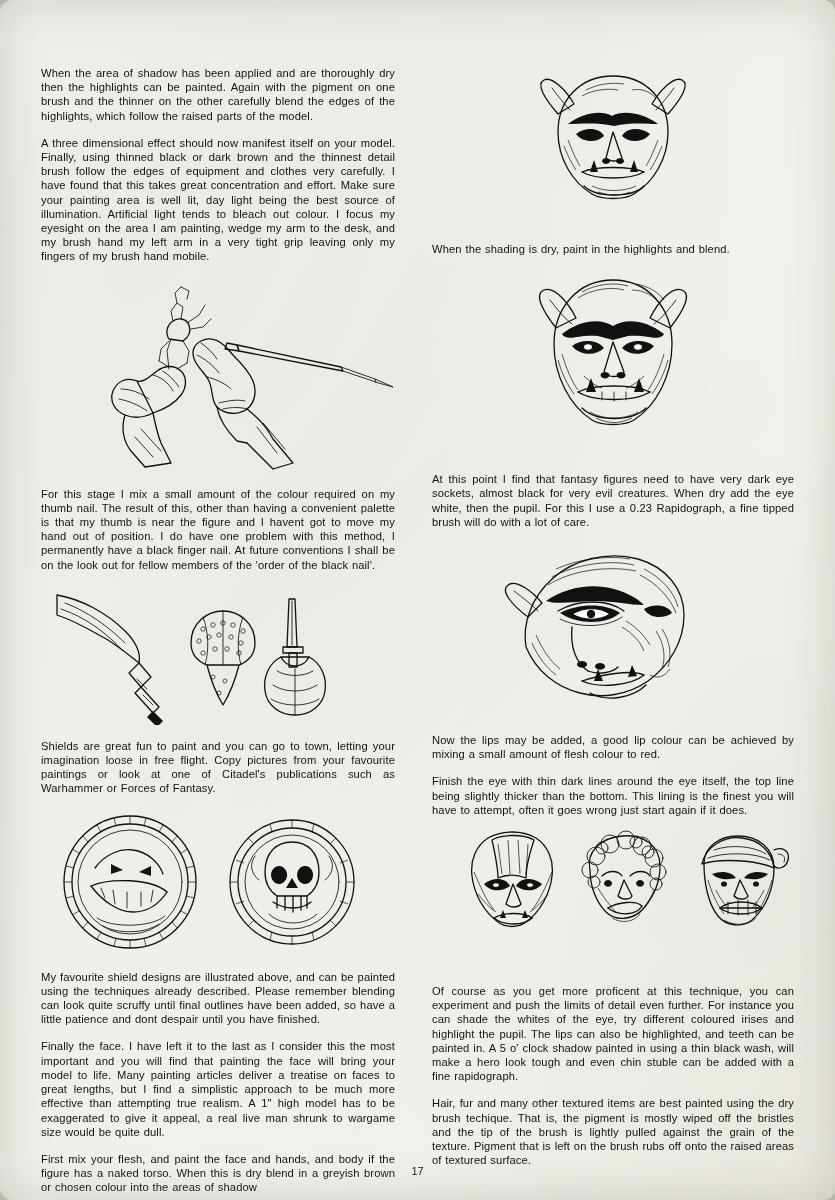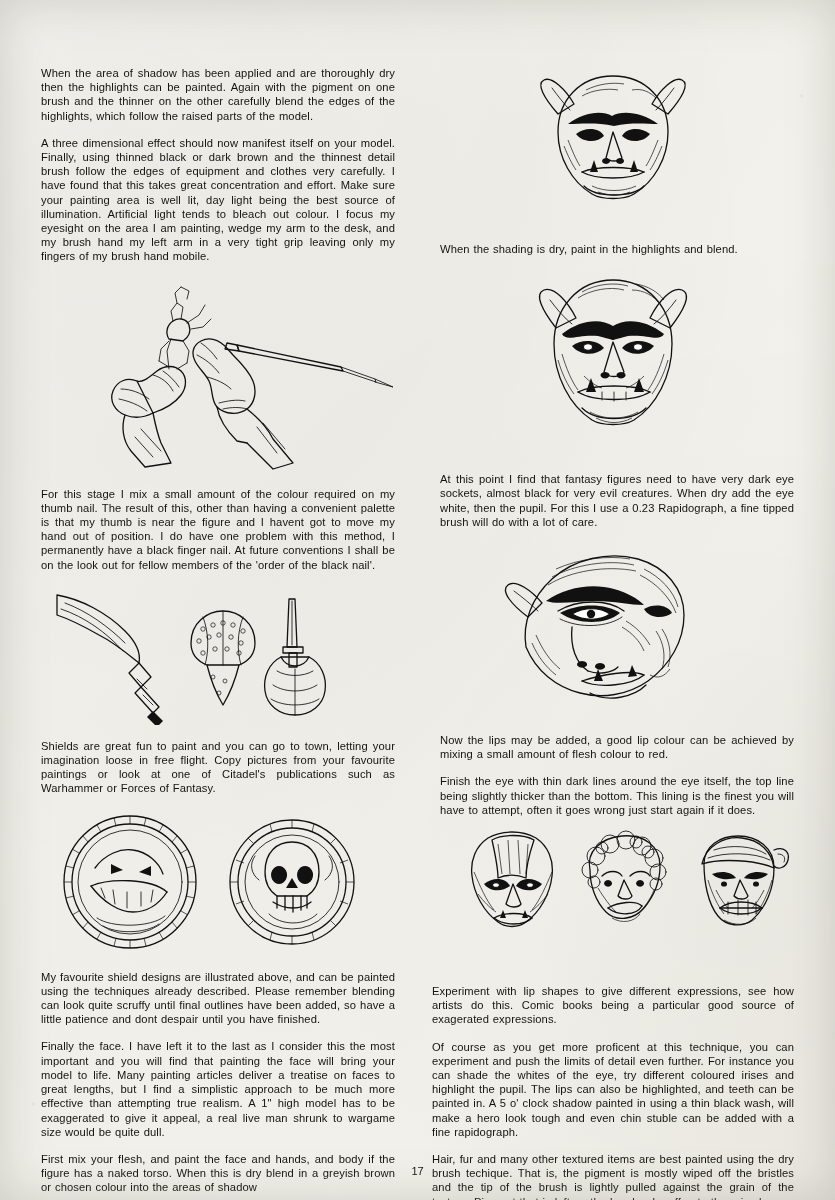--- a/index.html
+++ b/index.html
@@ -15,20 +15,21 @@
     width: 835px;
     height: 1200px;
     margin: 0 auto;
     background: #f2f1ec;
     background-image:
       radial-gradient(circle at 12% 18%, rgba(0,0,0,0.030), rgba(0,0,0,0) 55%),
       radial-gradient(circle at 88% 72%, rgba(0,0,0,0.028), rgba(0,0,0,0) 58%),
       linear-gradient(120deg, #f5f4ef 0%, #efeee8 40%, #f3f2ec 70%, #eceae3 100%);
     overflow: hidden;
     box-sizing: border-box;
+    border-radius: 12px;
   }
   
   .page::before {
     content: "";
     position: absolute;
     inset: 0;
     pointer-events: none;
     background-image:
       radial-gradient(circle at 4% 92%, rgba(90,90,80,0.10) 0 1.2px, rgba(0,0,0,0) 2px),
       radial-gradient(circle at 96% 8%, rgba(90,90,80,0.08) 0 1.2px, rgba(0,0,0,0) 2px),
@@ -64,21 +65,21 @@
     text-align: justify;
     letter-spacing: .1px;
     word-spacing: .6px;
   }
   p.tight { margin-bottom: 5px; }
   .cap {
     font-size: 11.2px;
     line-height: 14.2px;
     color: #14140f;
     text-align: justify;
-    margin: 0 0 13px 8px;
+    margin: 0 0 13px 0;
   }
   .pageno {
     position: absolute;
     left: 0;
     right: 0;
     bottom: 23px;
     text-align: center;
     font-size: 11px;
     color: #14140f;
   }
@@ -532,19 +533,18 @@
             <path d="M276 50 C280 64 286 76 292 84"></path>
             <path d="M340 50 C336 64 330 76 324 84"></path>
             <path d="M292 90 C302 96 316 96 324 88"></path>
             <path d="M284 60 C288 68 292 74 296 78"></path>
             <path d="M332 60 C328 68 324 74 320 78"></path>
           </g>
         </g>
       </svg>
     </div>
 
-    <p>Experiment with lip shapes to give different expressions, see how artists do this.  Comic books being a particular good source of exagerated expressions.</p>
     <p>Of course as you get more proficent at this technique, you can experiment and push the limits of detail even further.  For instance you can shade the whites of the eye, try different coloured irises and highlight the pupil. The lips can also be highlighted, and teeth can be painted in. A 5 o' clock shadow painted in using a thin black wash, will make a hero look tough and even chin stuble can be added with a fine rapidograph.</p>
     <p>Hair, fur and many other textured items are best painted using the dry brush techique.  That is, the pigment is mostly wiped off the bristles and the tip of the brush is lightly pulled against the grain of the texture.  Pigment that is left on the brush rubs off onto the raised areas of textured surface.</p>
   </div>
 
   <div class="pageno">17</div>
 </div>
 
 </body></html>

